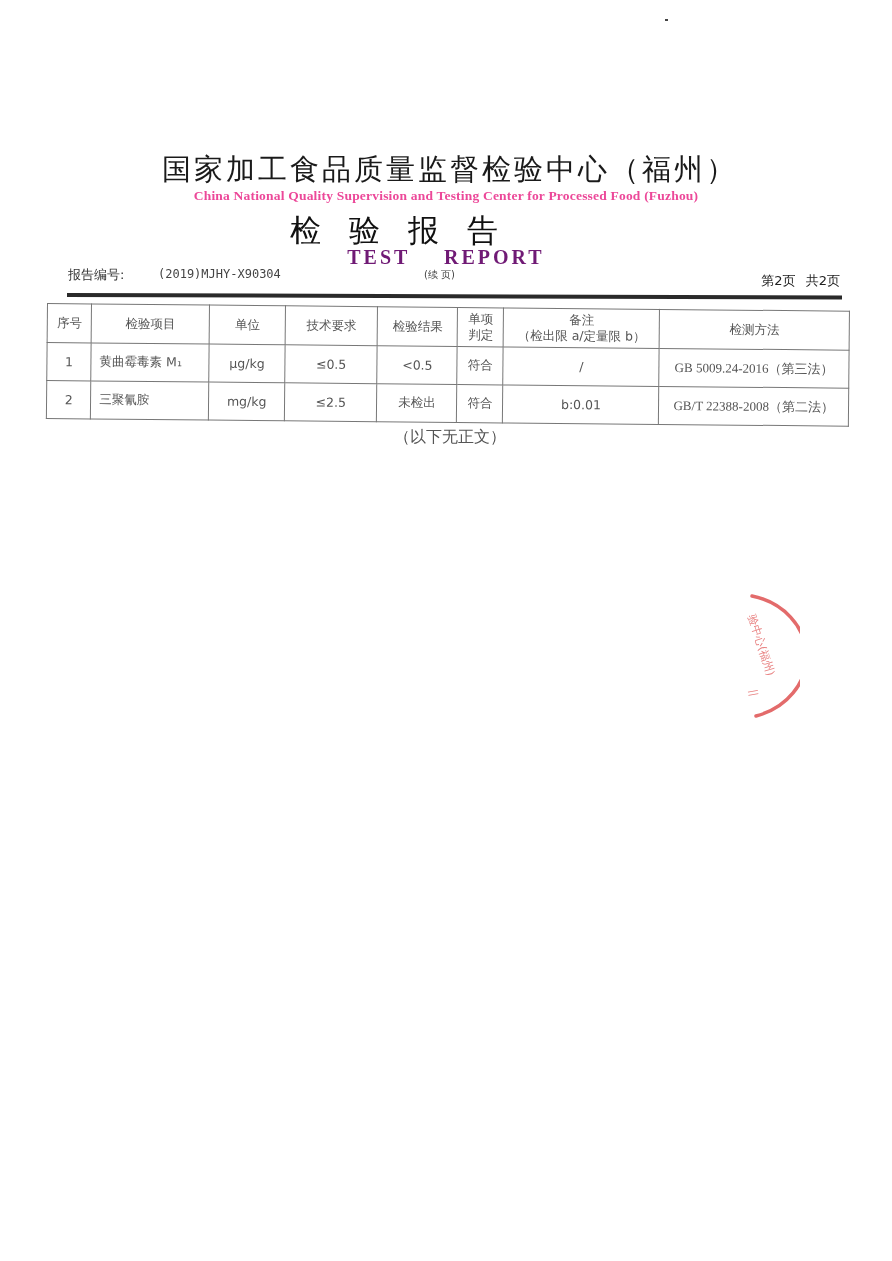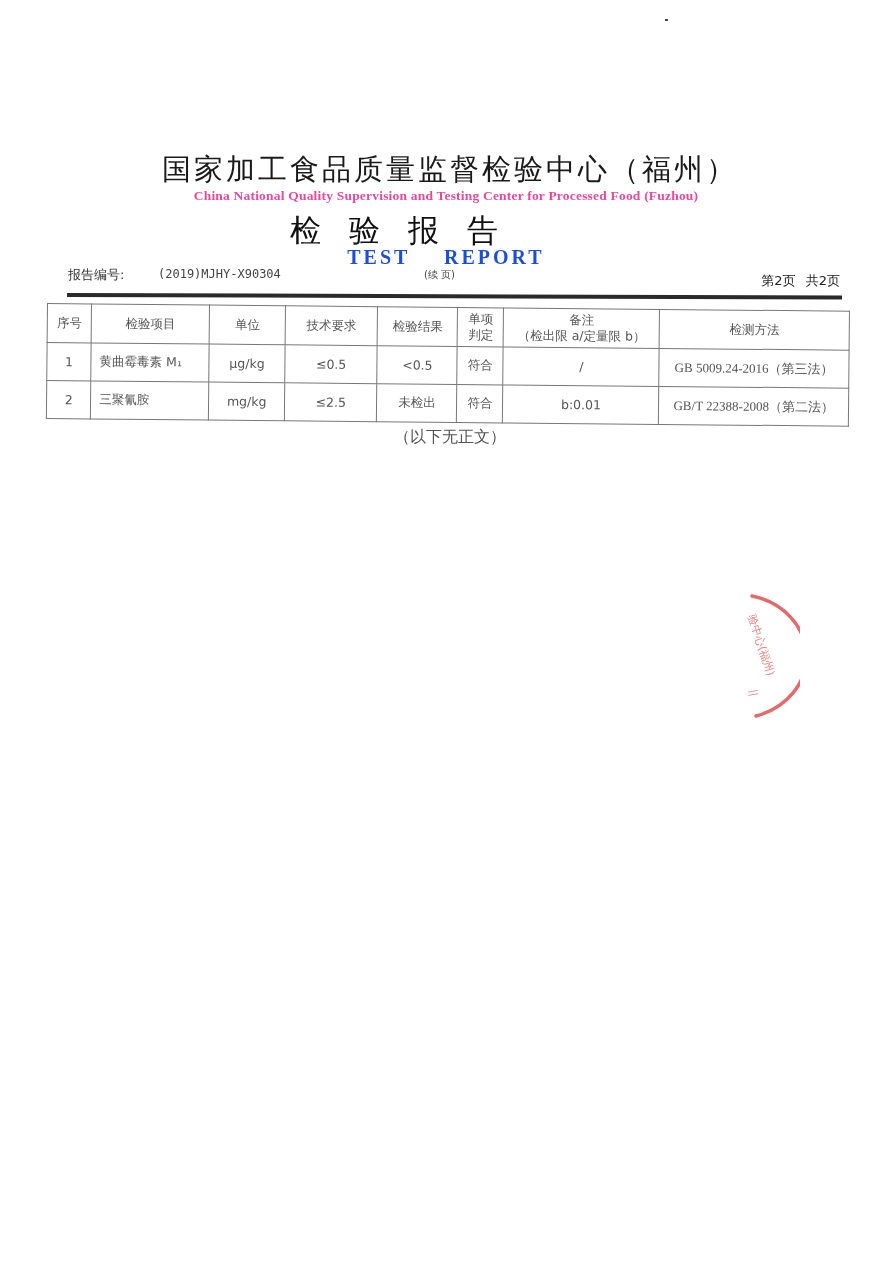--- a/index.html
+++ b/index.html
@@ -62,21 +62,21 @@
     .title-en {
       position: absolute;
       left: 0;
       width: 892px;
       top: 246px;
       text-align: center;
       font-size: 20px;
       font-weight: bold;
       letter-spacing: 3px;
       word-spacing: 26px;
-      color: #1d4ed8;
+      color: #701a75;
       font-family: "Liberation Serif", serif;
     }
     .meta-row {
       position: absolute;
       left: 68px;
       top: 266px;
       width: 772px;
       height: 22px;
       font-size: 13px;
       color: #333;

